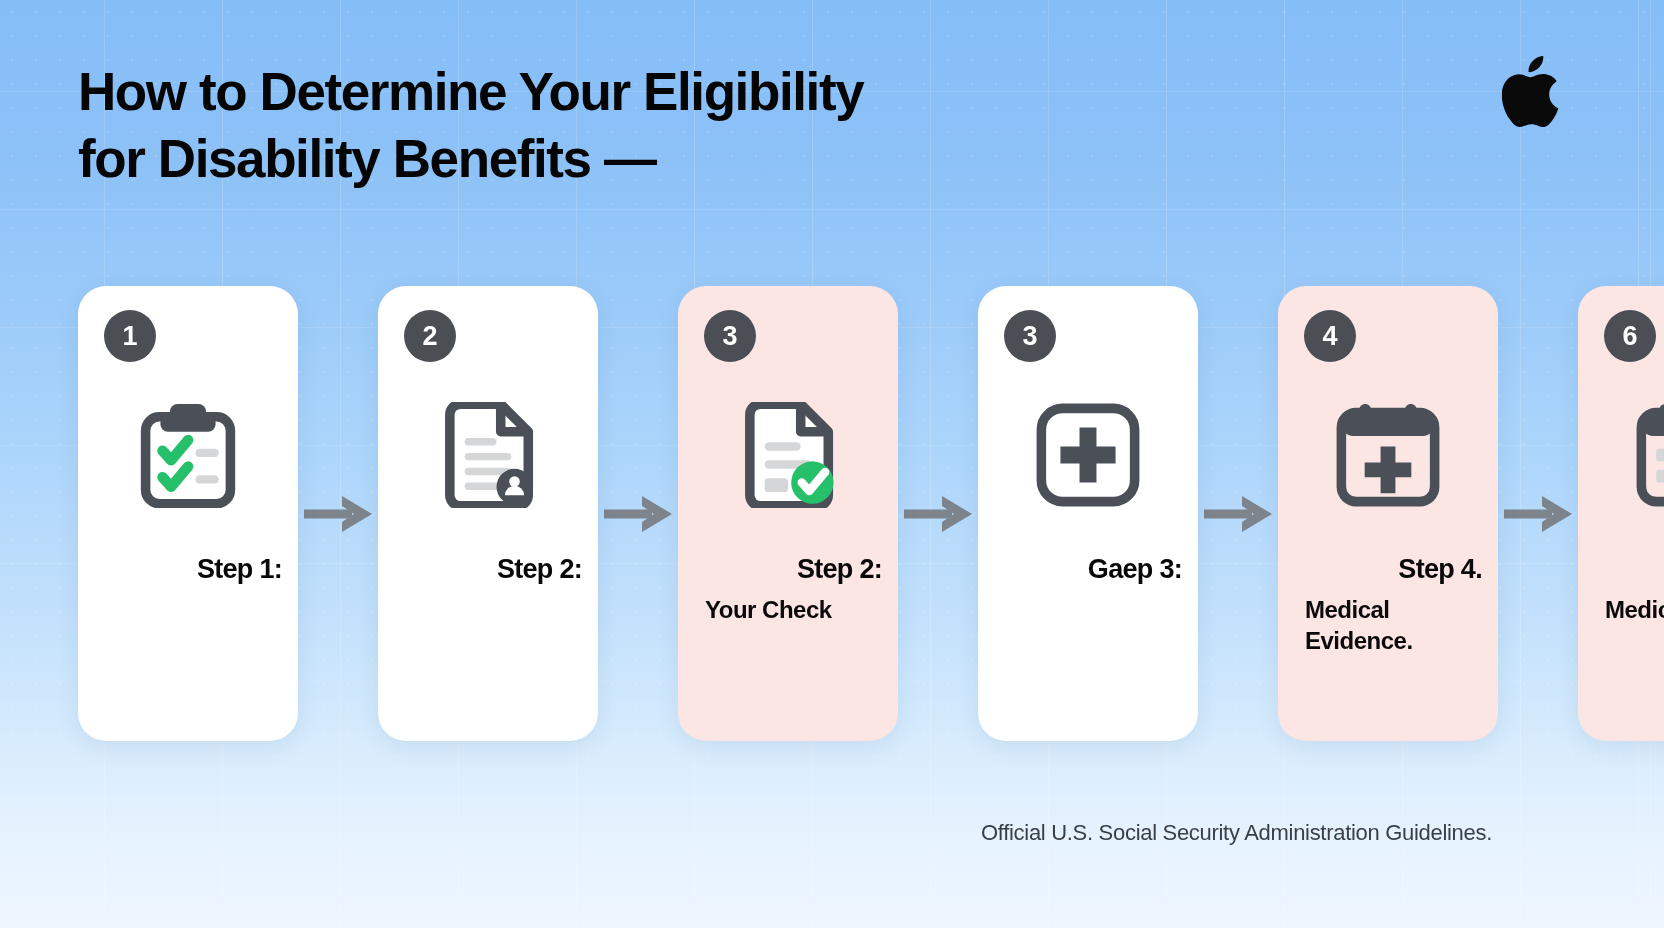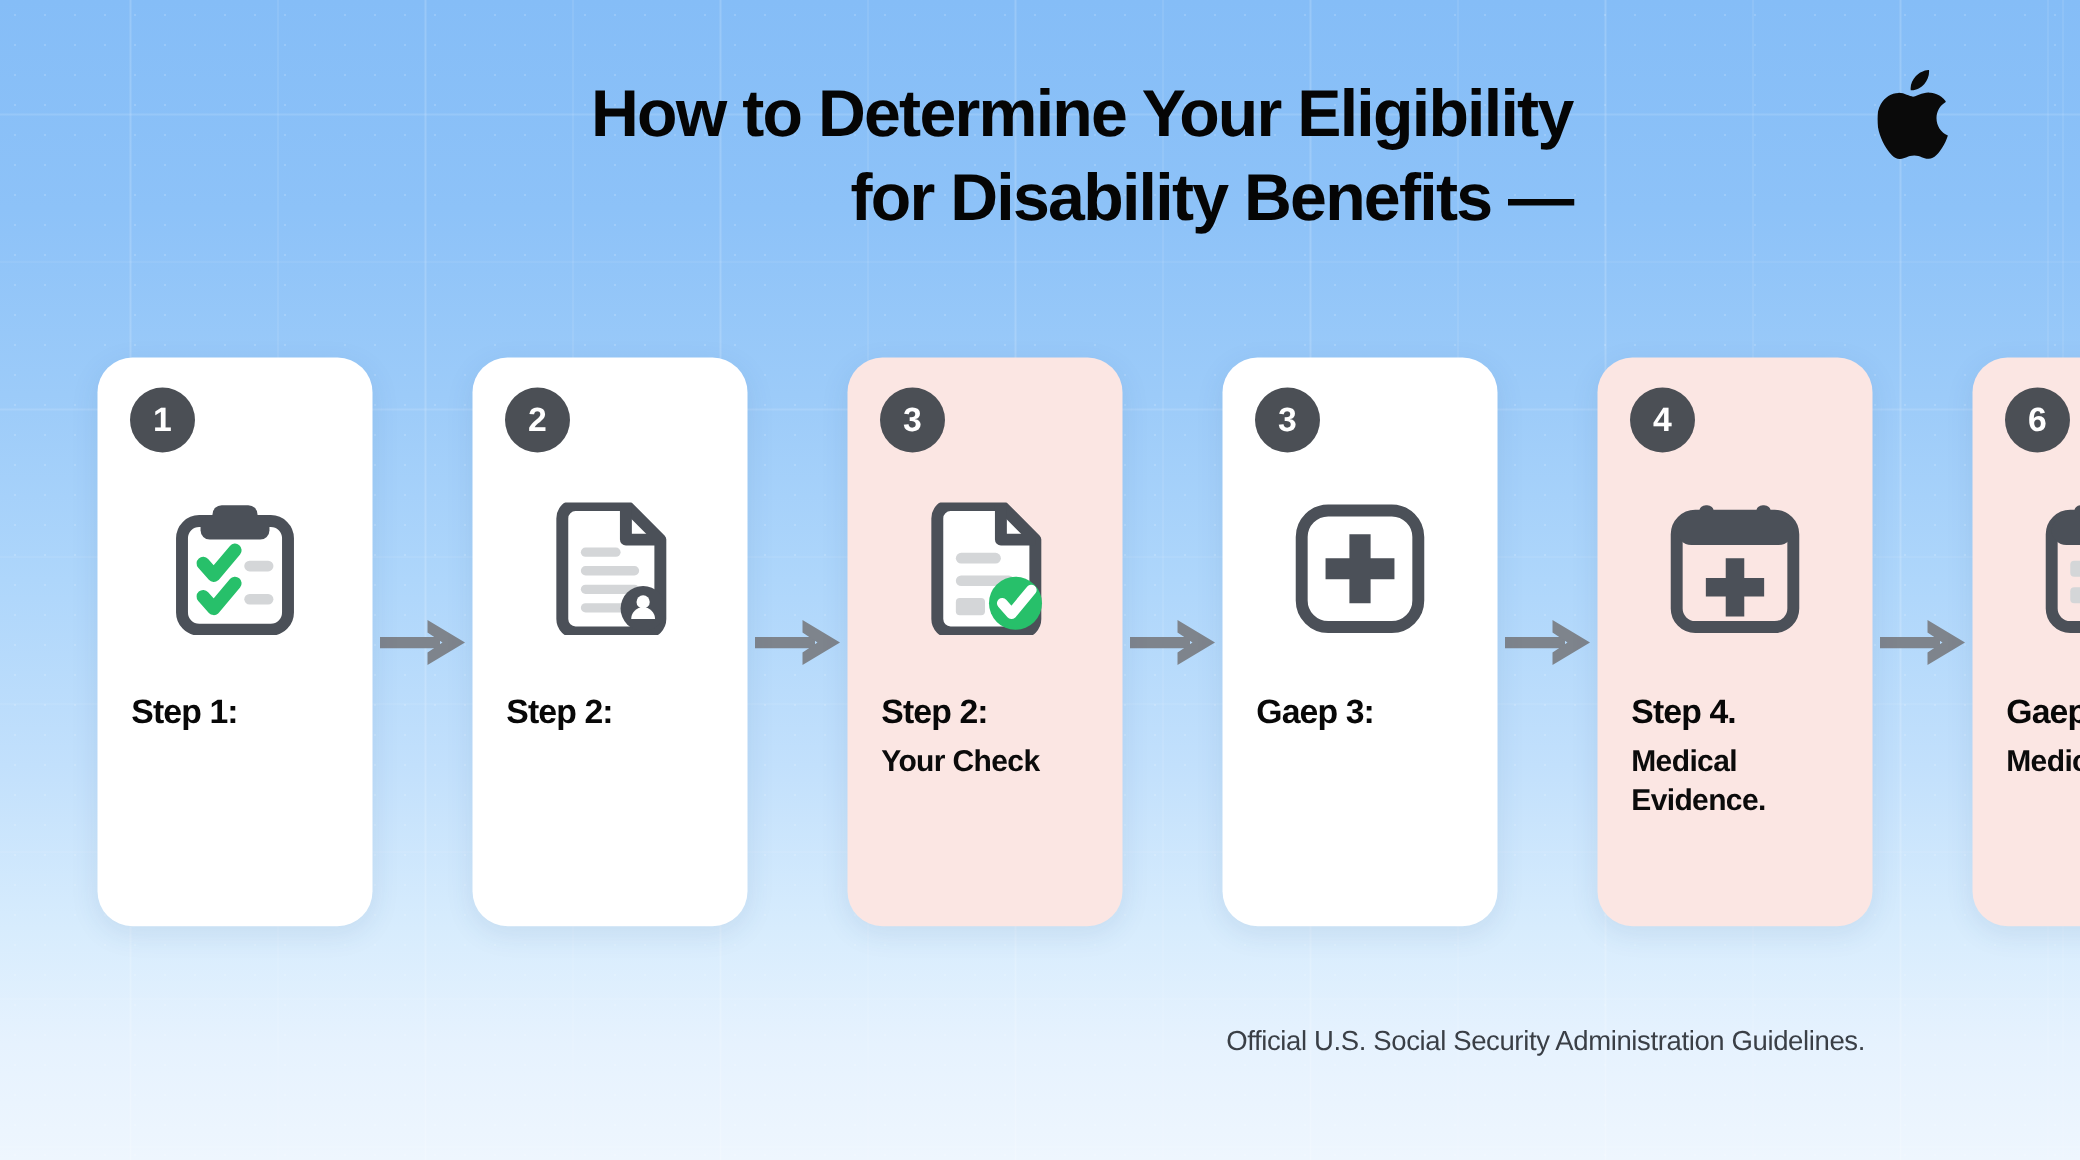--- a/index.html
+++ b/index.html
@@ -40,21 +40,20 @@
     background-size:24px 24px;
     opacity:.35;
   }
 
   
   #header { position:absolute; left:78px; top:58px; width:1180px; }
   #page-title {
     font-size:53px; line-height:1.27; font-weight:700;
     letter-spacing:-1.4px; color:#050505;
     white-space:pre-line;
-    text-align:right;
   }
   #brand-logo {
     position:absolute; right:100px; top:56px;
     width:62px; height:74px; color:#0a0a0a;
   }
   #brand-logo svg { width:100%; height:100%; display:block; }
 
   
   #flow {
     position:absolute; left:78px; top:286px;
@@ -83,21 +82,21 @@
     height:118px;
     display:flex; align-items:center; justify-content:center;
   }
   .step-icon svg { width:106px; height:106px; display:block; }
 
   .step-text {
     position:absolute; left:27px; right:16px; top:268px;
   }
   .step-heading {
     font-size:27px; font-weight:700; letter-spacing:-.7px;
-    color:#080808; line-height:1.18; margin-bottom:9px;
+    color:#080808; line-height:1.18; margin-bottom:9px;text-align:right;
   }
   .step-body {
     font-size:24px; font-weight:700; letter-spacing:-.5px;
     color:#0b0b0b; line-height:1.28; white-space:pre-line;
   }
 
   .flow-arrow {
     flex:0 0 auto; width:80px; height:455px;
     display:flex; align-items:center; justify-content:center;
   }

